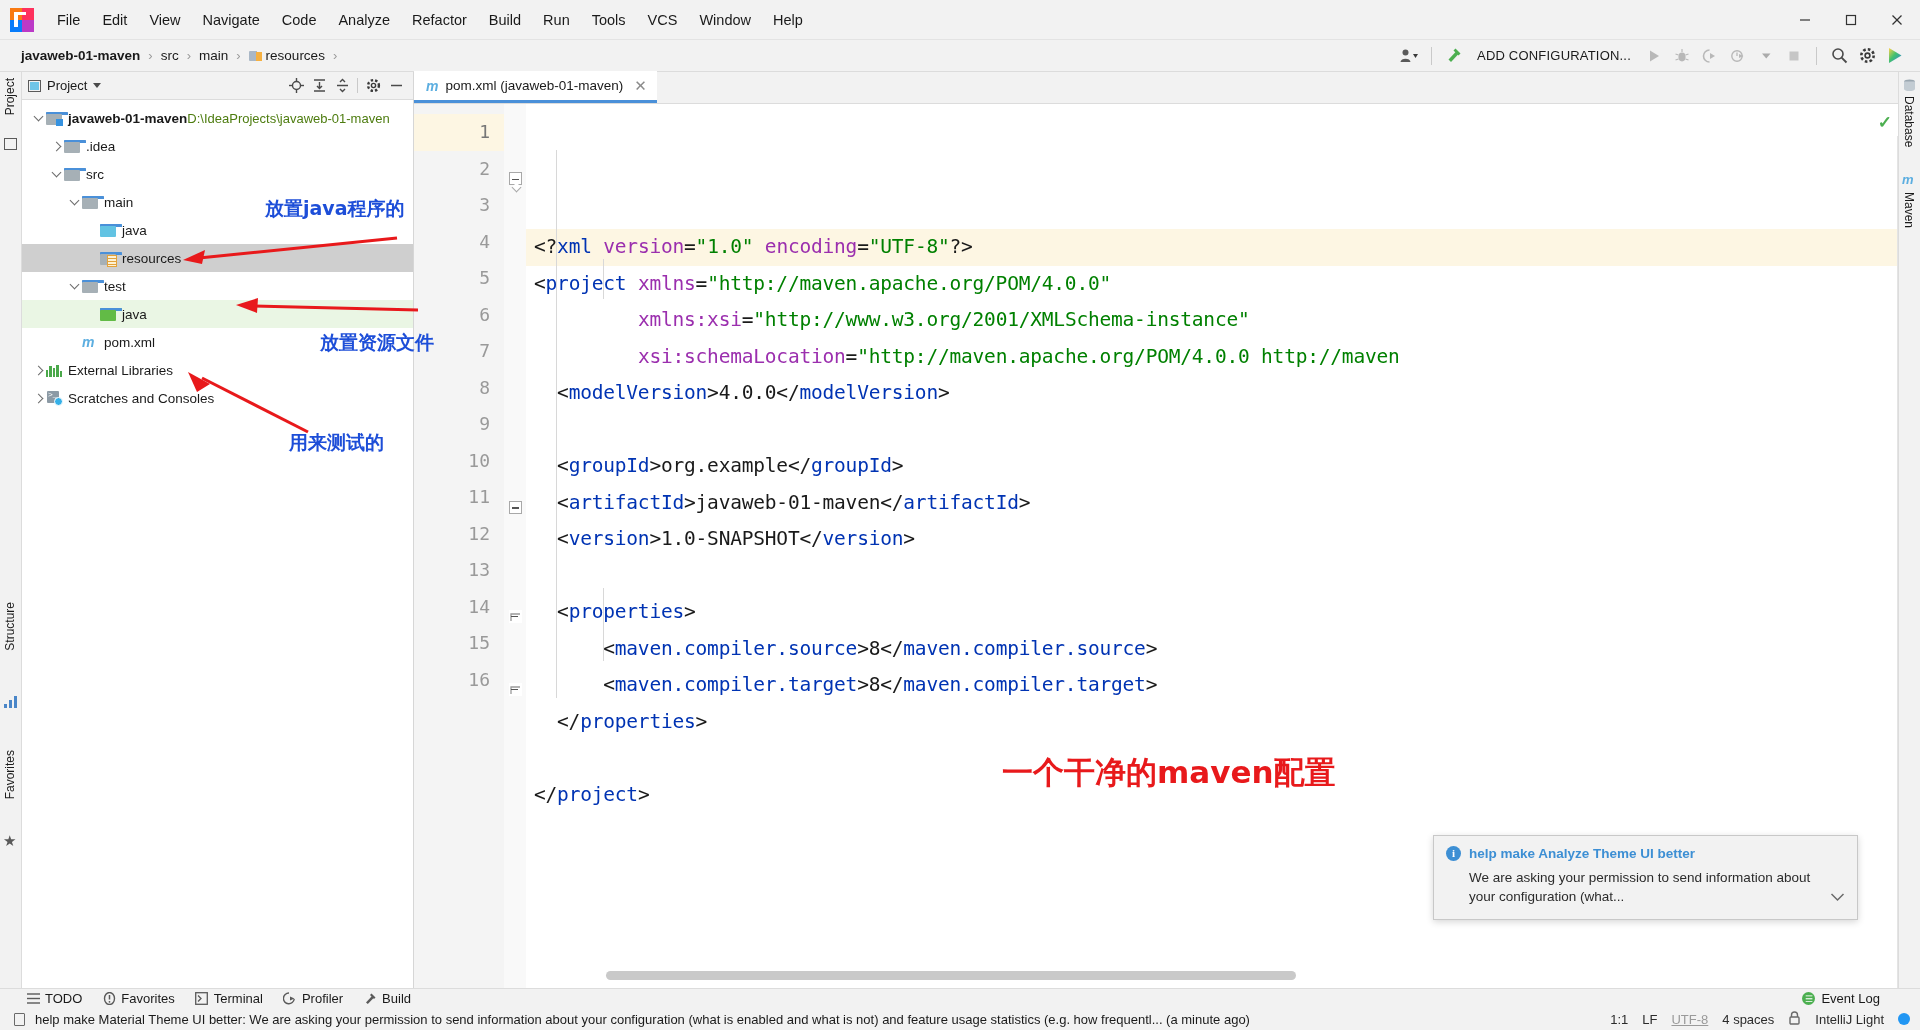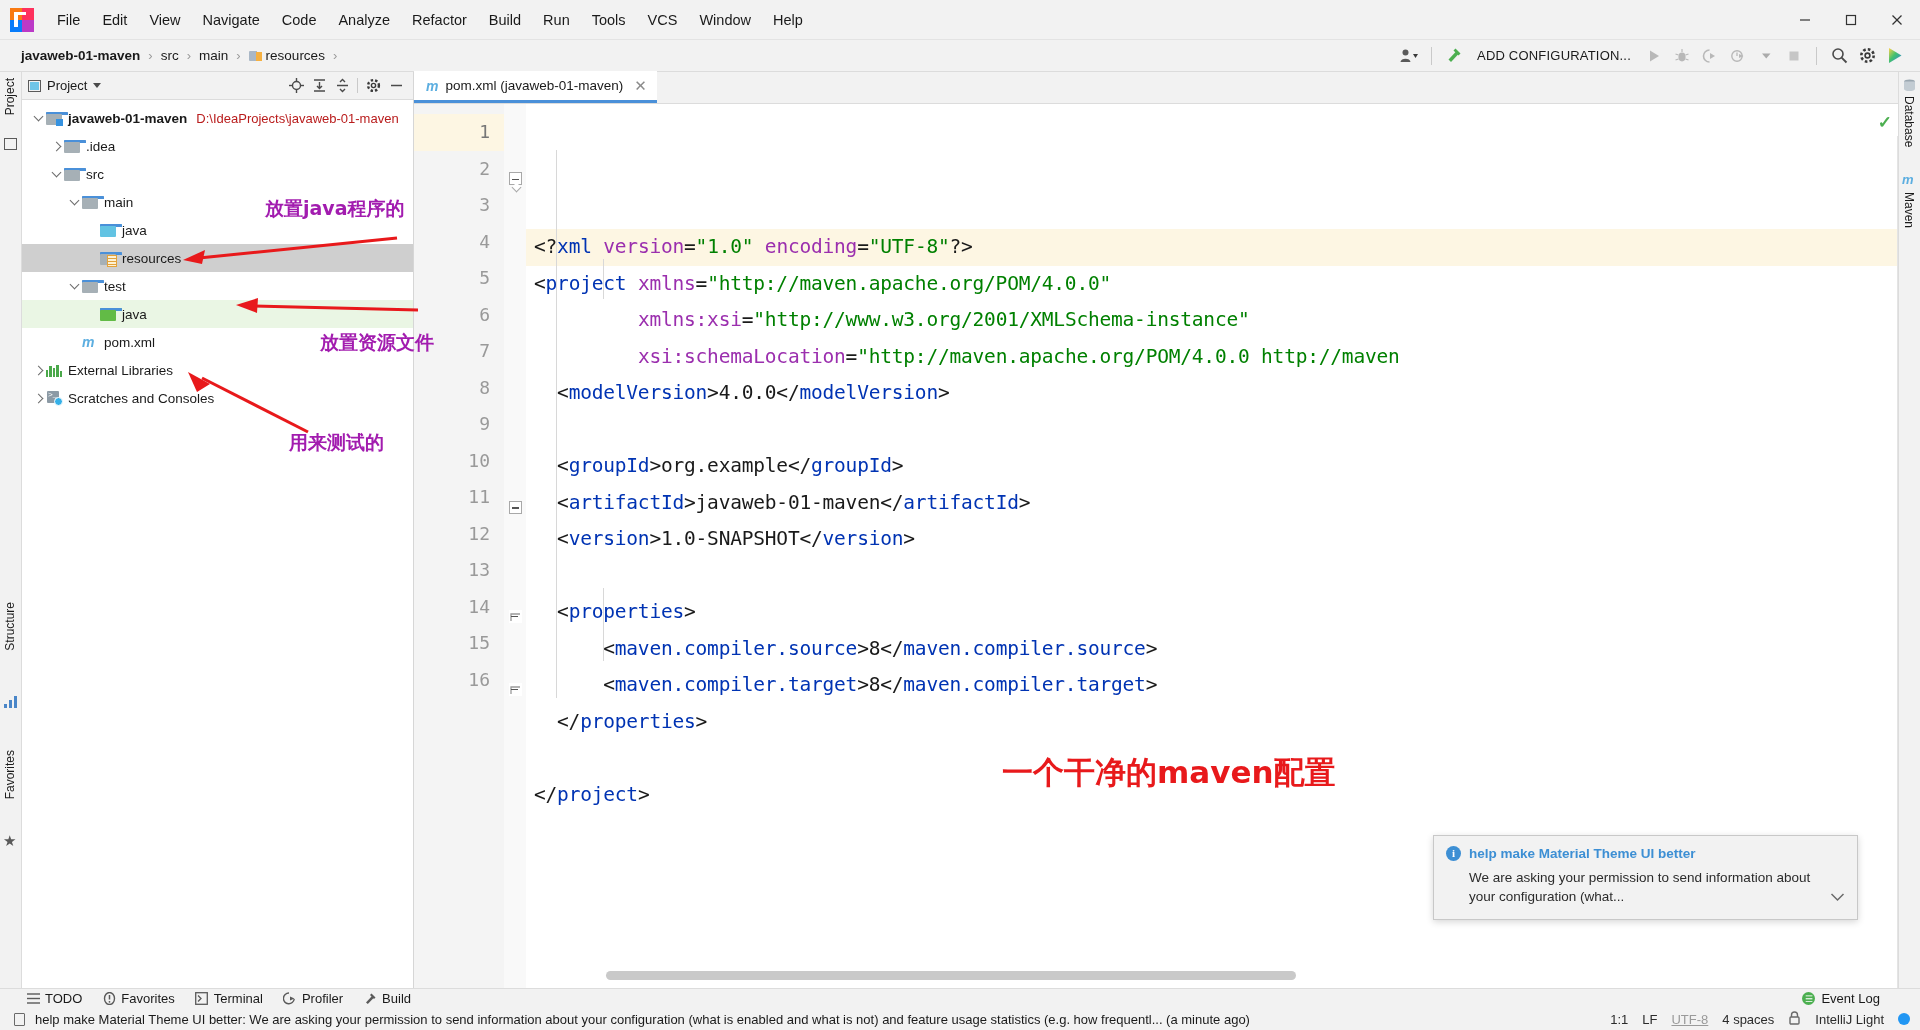--- a/index.html
+++ b/index.html
@@ -113,21 +113,21 @@
     border:1px solid #e2a23b;
     background-image: linear-gradient(#e2a23b 1px, transparent 1px);
     background-size: 100% 3px; background-position: 0 2px;
   }
   .folder.proj .body { background:#a6b0b6; }
   .folder.proj .tab { background:#a6b0b6; }
   .folder.proj::after { content:''; position:absolute; right:-1px; bottom:-1px; width:7px; height:7px; background:#3592e0; }
 
   .tlabel { font-size:13.5px; }
   .tlabel.bold { font-weight:bold; }
-  .tpath { font-size:13px; color:#b91c1c; margin-left:9px; }
+  .tpath { font-size:13px; color:#4d7c0f; }
 
   .ico-m { font-style:italic; font-weight:bold; color:#5caee0; font-size:14px; margin-right:6px; width:16px; display:inline-block; }
   .ico-lib { width:16px;height:13px;margin-right:6px;flex:none;display:flex;align-items:flex-end;gap:1.2px; }
   .ico-lib i { display:block; width:2.4px; background:#4aa84a; }
   .ico-scr { width:16px;height:14px;margin-right:6px;flex:none;position:relative; }
   .ico-scr .pg { position:absolute;left:1px;top:0;width:12px;height:12px;background:#8c9aa5;border-radius:1px; }
   .ico-scr .pg::after{content:'>_';position:absolute;left:1px;top:-1px;color:#fff;font-size:8px;font-family:"Liberation Mono",monospace;}
   .ico-scr .clk { position:absolute;right:-1px;bottom:-1px;width:9px;height:9px;border-radius:50%;background:#35b0e8;border:1.5px solid #fff; }
 
   
@@ -169,21 +169,21 @@
   .attr  { color:#9b2fae; }
   .strv  { color:#008000; }
   .txt   { color:#1a1a1a; }
   .punct { color:#1a1a1a; }
 
   .indent-guide {
     position:absolute; width:1px; background:#d8d8d8;
   }
 
   
-  .anno { position:absolute; color:#a21caf; font-weight:bold; pointer-events:none; }
+  .anno { position:absolute; color:#1d4ed8; font-weight:bold; pointer-events:none; }
   .anno-cn { font-size:19px; font-family:"DejaVu Sans", sans-serif; }
   .anno-big { font-size:31px; font-family:"DejaVu Sans", sans-serif; color:#e8191b; }
   svg.arrow { position:absolute; overflow:visible; pointer-events:none; }
 
   
   .check-mark { position:absolute; right:6px; top:8px; color:#4caf50; font-size:17px; font-weight:bold; }
   .editor-scroll-h {
     position:absolute; left:96px; bottom:4px; height:9px; width:690px;
     background:#c9c9c9; border-radius:5px;
   }
@@ -629,21 +629,21 @@
       <div class="check-mark">✓</div>
       <div class="vline-sep"></div>
       <div class="hscroll-track">
         <div class="editor-scroll-h"></div>
       </div>
     </div>
 
     <div class="balloon">
       <div class="balloon-title">
         <span class="info-i">i</span>
-        <span>help make Material Theme UI better</span>
+        <span>help make Analyze Theme UI better</span>
       </div>
       <div class="balloon-body">We are asking your permission to send information about your configuration (what...</div>
       <div class="balloon-chev">
         <svg width="15" height="10" viewBox="0 0 15 10">
             <path d="M1.5 2 L7.5 8 L13.5 2" fill="none" stroke="#6a6a6a" stroke-width="1.5"></path>
           </svg>
       </div>
     </div>
   </div>
 

